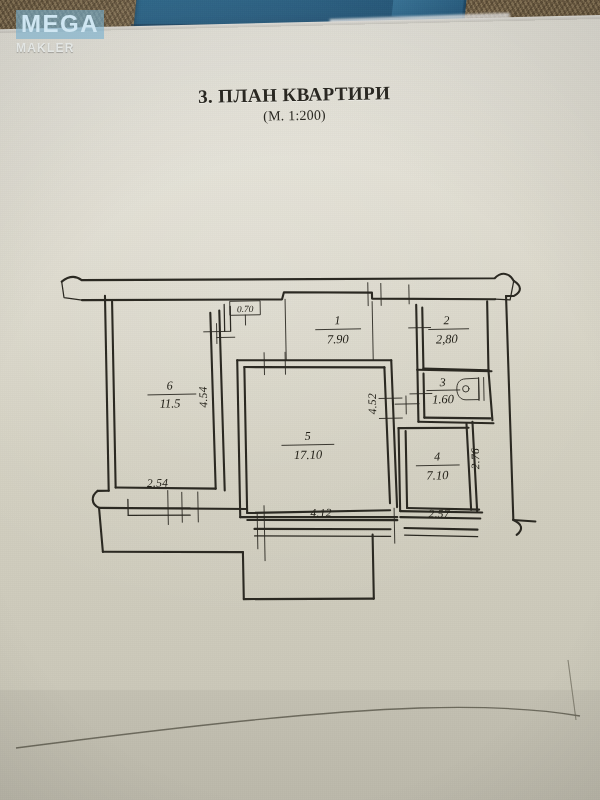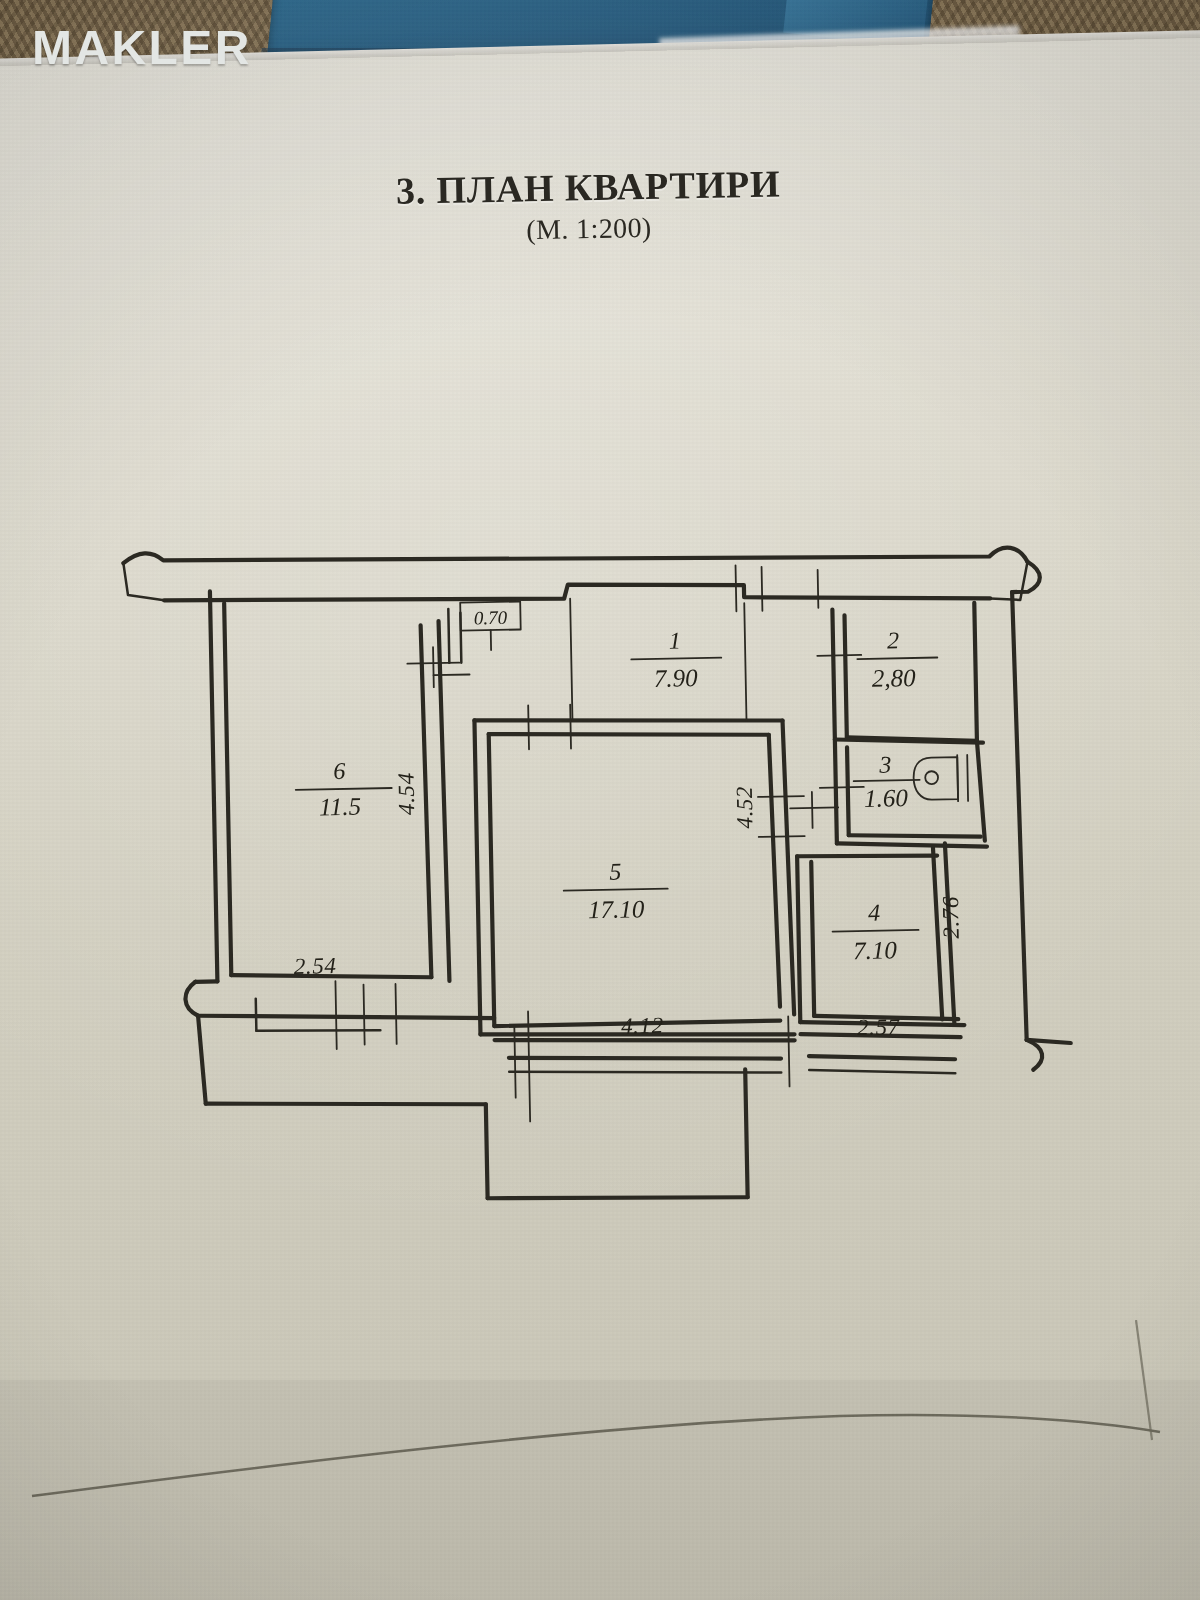--- a/index.html
+++ b/index.html
@@ -70,21 +70,21 @@
       repeating-linear-gradient(90deg, rgba(0,0,0,.04) 0 1px, rgba(255,255,255,.03) 1px 2px);
   }
   
   #watermark{position:absolute;left:16px;top:10px;z-index:40;
     font-family:"Liberation Sans", sans-serif;line-height:1;}
   #watermark .wm-top{
     display:inline-block;font-size:24px;font-weight:700;letter-spacing:1.5px;
     color:#cfe6f2;background:rgba(120,176,206,.62);padding:2px 5px 3px 5px;
   }
   #watermark .wm-bot{
-    display:block;margin-top:3px;font-size:24px;font-weight:700;letter-spacing:1.2px;
+    display:block;margin-top:3px;font-size:12px;font-weight:700;letter-spacing:1.2px;
     color:#e3e6e4;text-shadow:0 1px 1px rgba(0,0,0,.25);
   }
   
   #doc{position:absolute;inset:0;z-index:20;transform:rotate(-1.1deg);}
   #title-block{position:absolute;left:0;top:84px;width:600px;text-align:center;
     color:#2a2822;}
   #doc-title{font-size:19px;font-weight:700;letter-spacing:.4px;
     font-family:"Liberation Serif", serif;
     text-shadow:0 1px 0 rgba(255,255,255,.35);}
   #doc-scale{font-size:14px;margin-top:2px;letter-spacing:.2px;}
@@ -112,20 +112,21 @@
   <div class="sheet"></div>
   <div class="sheet-lower"></div>
   <svg class="curve-edge" viewBox="0 0 600 110">
     <path d="M18,752 L18,752"></path>
     <path d="M16,88 C140,72 300,52 420,48 C490,46 545,50 580,56" fill="none" stroke="#5d5a4e" stroke-width="1.3" opacity=".85"></path>
     <path d="M568,0 L576,60" fill="none" stroke="#6a6658" stroke-width="1.1" opacity=".7"></path>
   </svg>
 </div>
 
 <div id="watermark">
+  <span class="wm-top">MEGA</span>
   <span class="wm-bot">MAKLER</span>
 </div>
 
 <div id="doc">
 
   <div id="title-block">
     <div id="doc-title">3. ПЛАН КВАРТИРИ</div>
     <div id="doc-scale">(М. 1:200)</div>
   </div>
 

